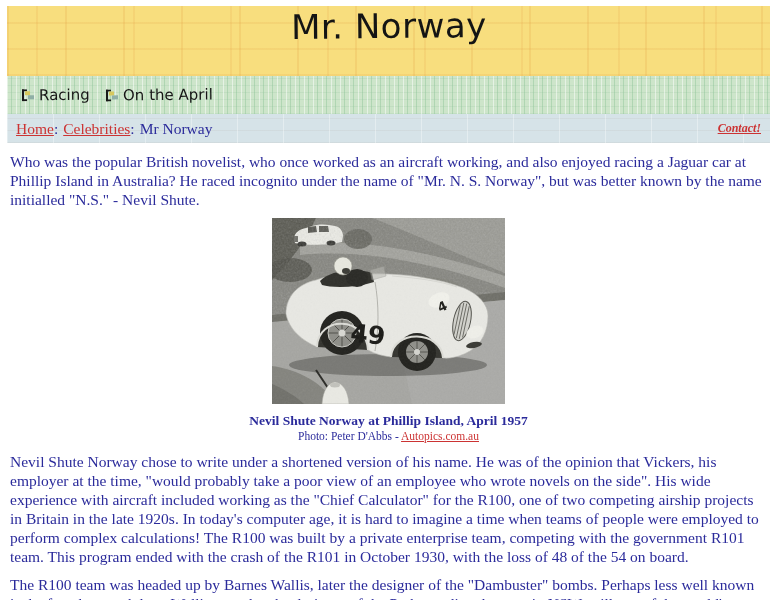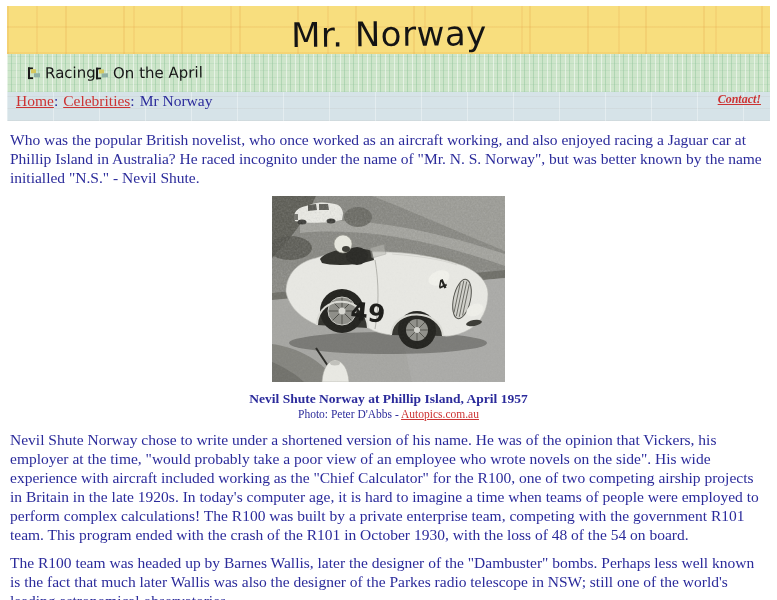--- a/index.html
+++ b/index.html
@@ -1,57 +1,57 @@
 <!DOCTYPE html>
 <html><head>
 <meta charset="utf-8">
 <style>
   html,body { margin:0; padding:0; background:#ffffff; }
   body { width:777px; font-family:"Liberation Serif", serif; color:#2b2b9b; }
   .page { padding:6px 7px 0 7px; }
 
   
   .banner {
-    height:48px;
+    height:70px;
     background-color:#f8de7e;
     background-image:
       repeating-linear-gradient(90deg, rgba(222,150,60,.18) 0 2px, transparent 2px 58px),
       repeating-linear-gradient(0deg, rgba(222,150,60,.14) 0 2px, transparent 2px 26px),
       repeating-linear-gradient(90deg, transparent 0 29px, rgba(235,180,90,.25) 29px 31px, transparent 31px 97px);
-    display:flex; align-items:flex-end; justify-content:center;
+    display:flex; align-items:flex-start; justify-content:center;
   }
   .banner h1 {
     margin:0; font-family:"DejaVu Sans", sans-serif; font-weight:normal;
     font-size:34px; color:#141414; letter-spacing:0.5px; transform:rotate(-0.6deg);
   }
 
   
   .navband {
     height:38px;
     background-color:#cde5ca;
     background-image:
       repeating-linear-gradient(90deg, rgba(255,255,255,.5) 0 1px, transparent 1px 4px, rgba(140,195,150,.45) 4px 5px, transparent 5px 9px),
       repeating-linear-gradient(0deg, rgba(120,180,140,.15) 0 1px, transparent 1px 7px);
-    display:flex; align-items:center; gap:0; padding-left:21px; box-sizing:border-box;
+    display:flex; align-items:center; gap:16px; padding-left:15px; box-sizing:border-box;
   }
   .nav-item {
     display:inline-flex; align-items:center; gap:4px;
     font-family:"DejaVu Sans", sans-serif; font-size:15px; color:#161616;
     text-decoration:none; cursor:pointer; transform:rotate(-0.5deg);
   }
   .nav-item svg { display:block; }
 
   
   .crumbbar {
     height:29px;
     background-color:#d6e3e8;
     background-image:
       repeating-linear-gradient(90deg, rgba(255,255,255,.35) 0 1px, transparent 1px 46px),
       repeating-linear-gradient(0deg, rgba(170,160,150,.12) 0 1px, transparent 1px 12px);
-    display:flex; justify-content:space-between;
+    display:flex; align-items:center; justify-content:space-between;
     padding:0 9px; box-sizing:border-box; font-size:15.5px;
   }
   .sep { color:#2b2b9b; margin-right:5px; }
   a.rlink { color:#cc3333; text-decoration:underline; cursor:pointer; }
   .crumb-current { color:#2b2b9b; }
   .contact { font-weight:bold; font-style:italic; font-size:12px; }
 
   
   .content { padding:0 3px; font-size:15.5px; line-height:19px; }
   .content p { margin:9px 0; }

